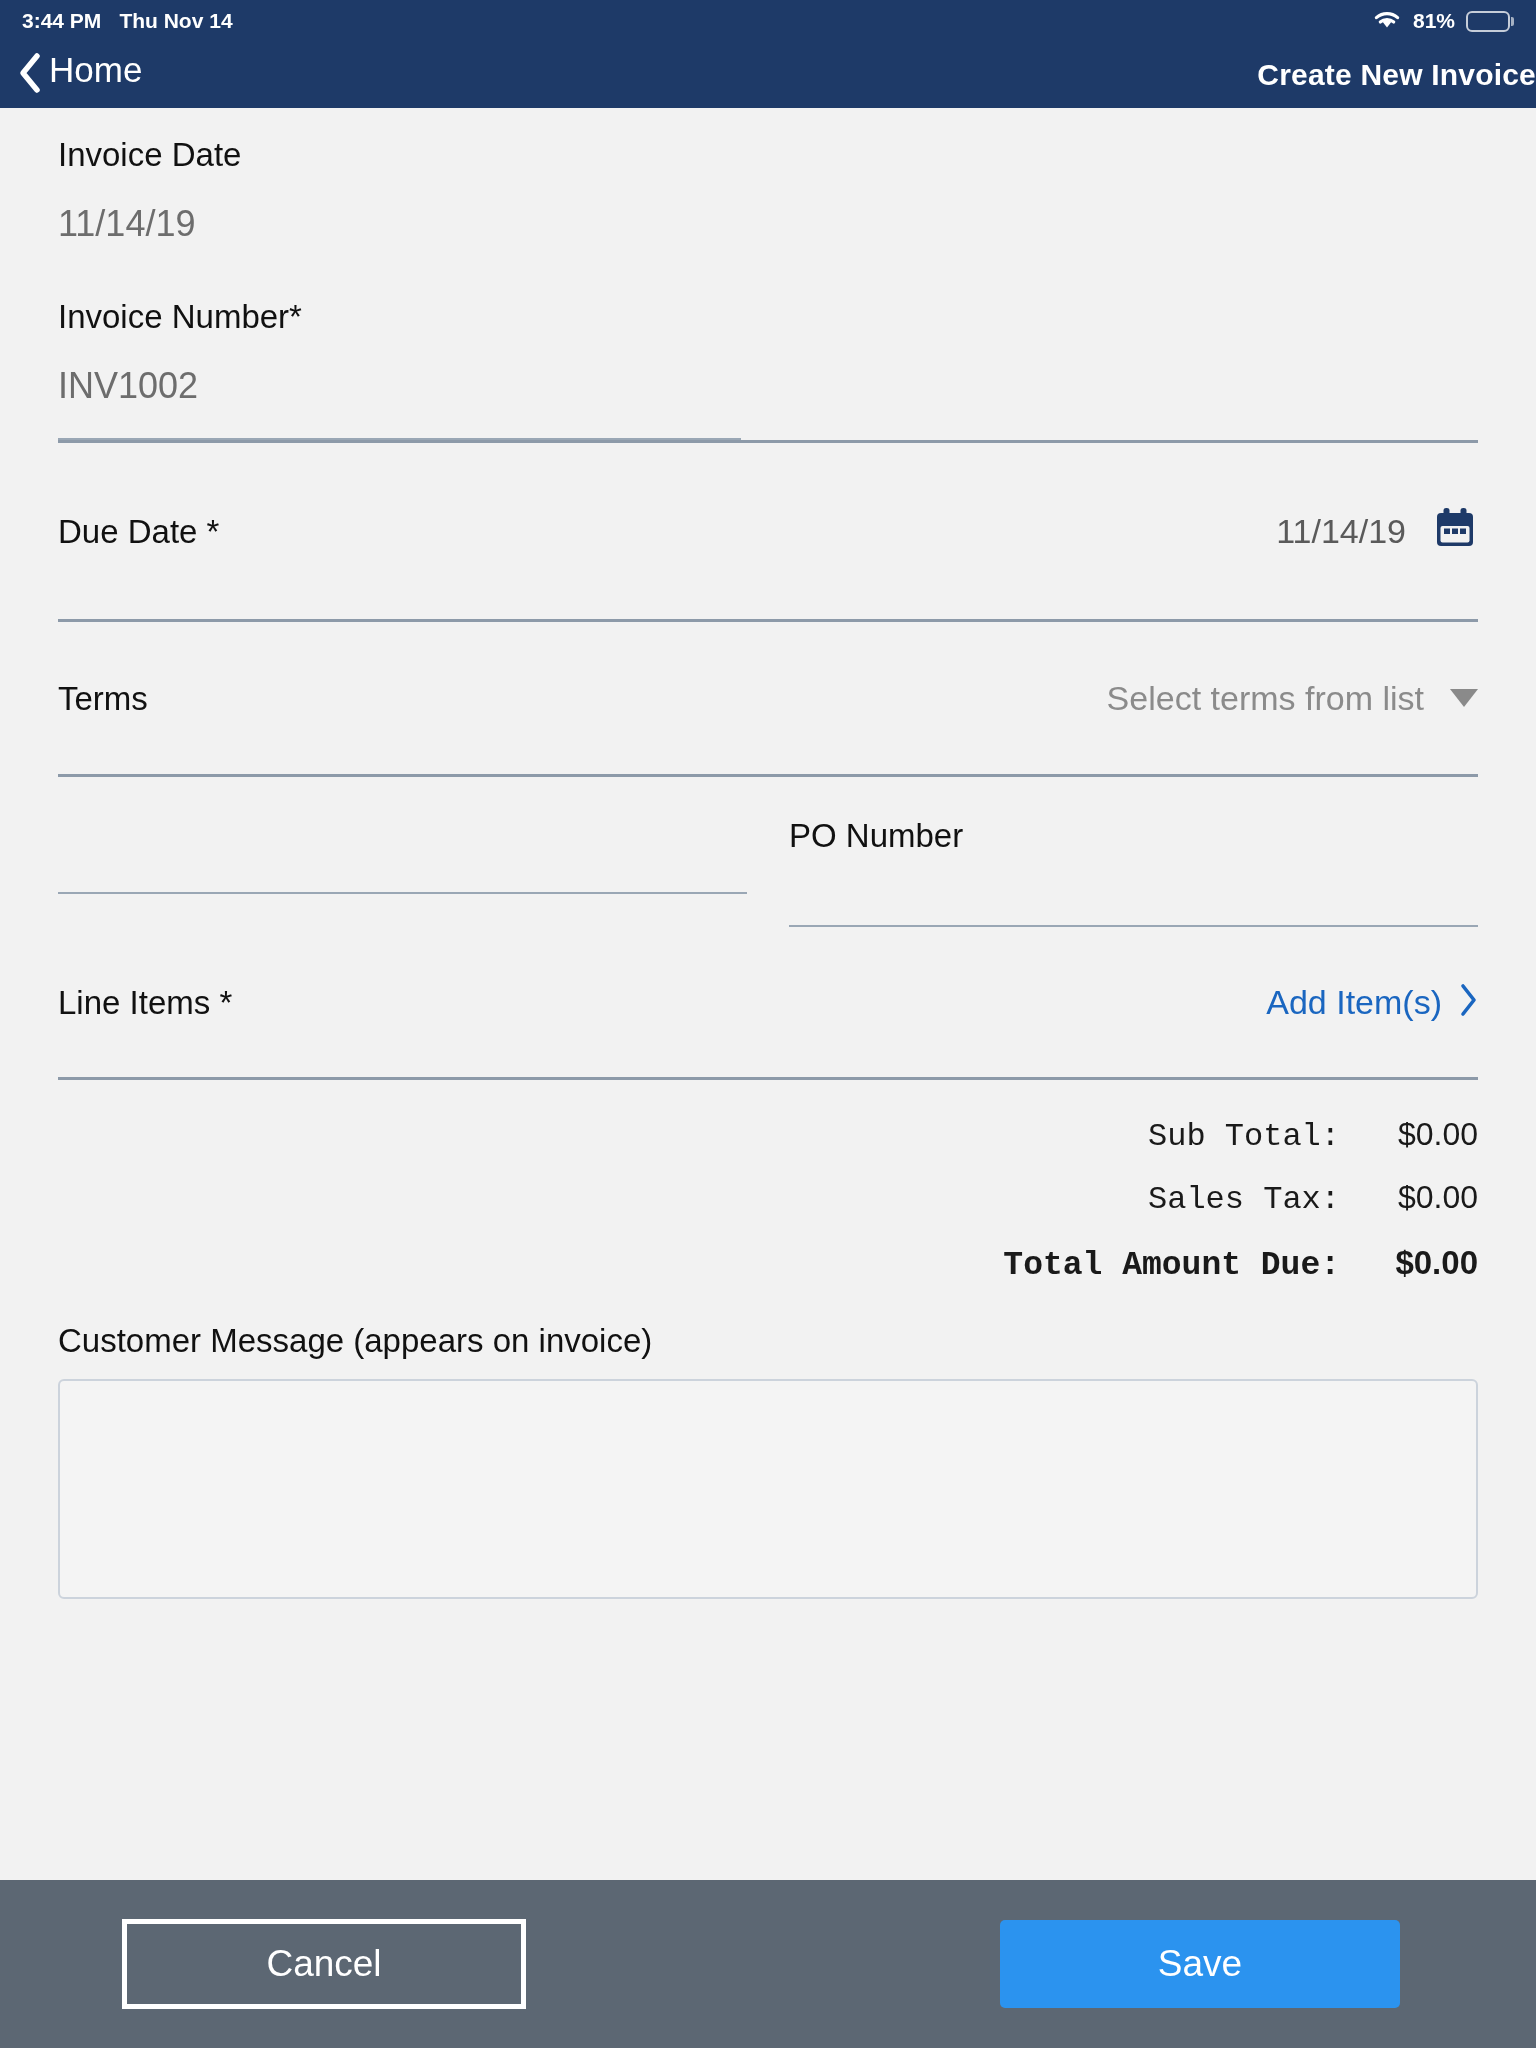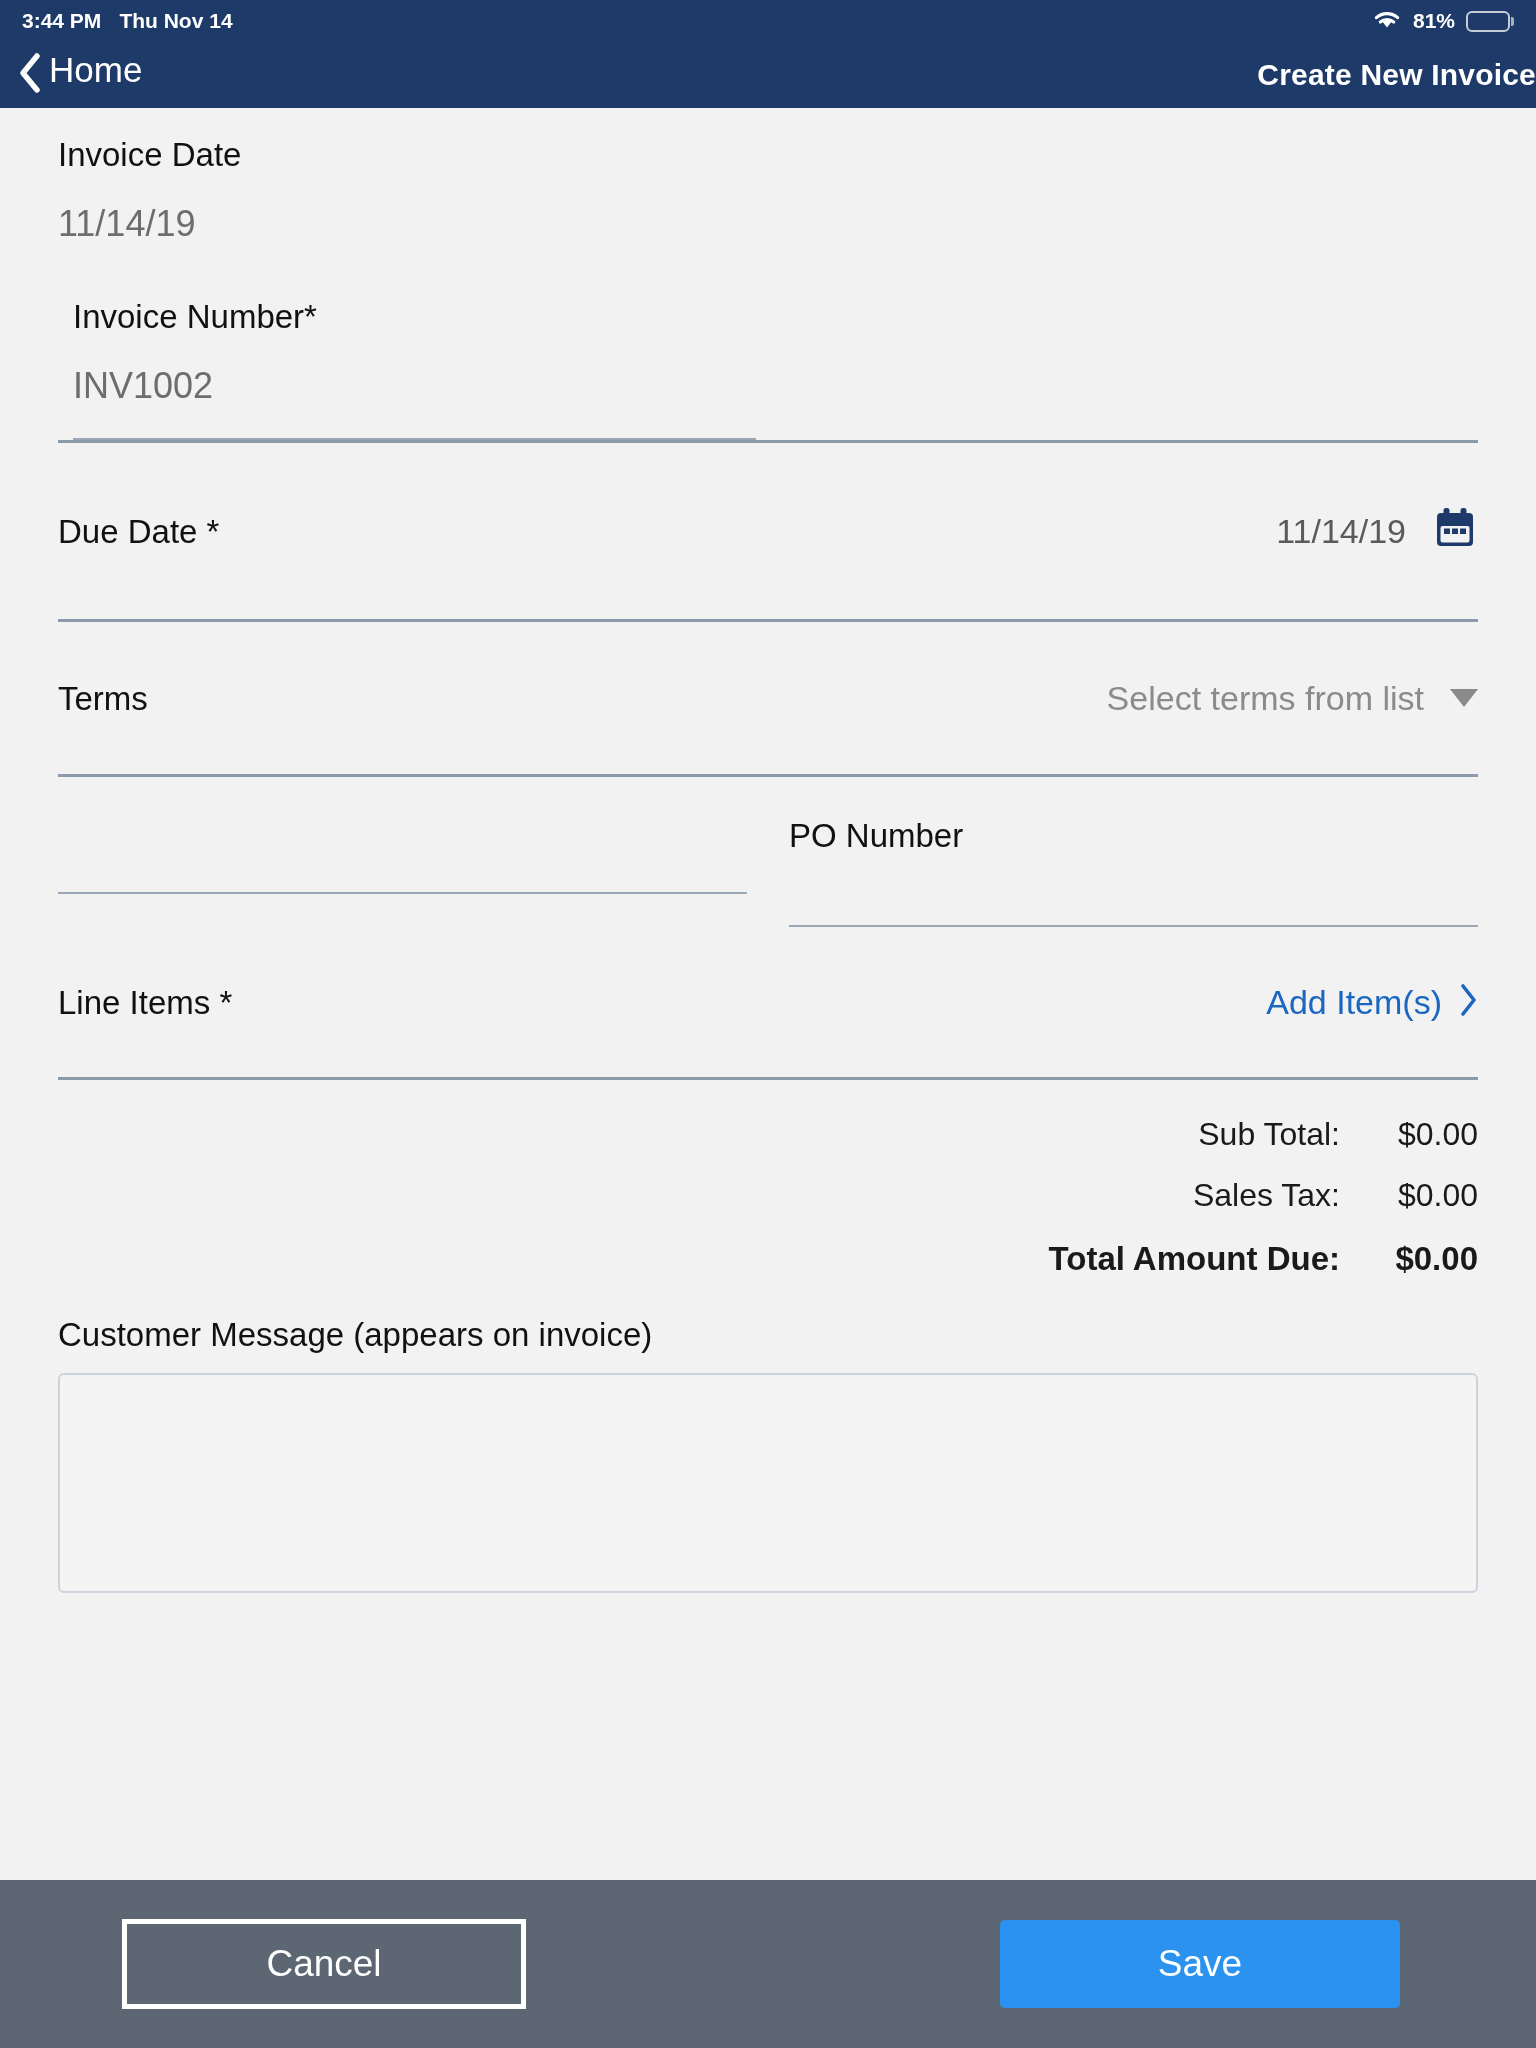--- a/index.html
+++ b/index.html
@@ -129,21 +129,20 @@
   .block-invoice-date {
     padding-top: 30px;
   }
   .block-invoice-date .field-value {
     margin-top: 35px;
   }
 
   
   .block-invoice-number {
     margin-top: 58px;
-    margin-left: 15px;
   }
   .block-invoice-number .field-value {
     margin-top: 35px;
   }
   .underline-half {
     width: 683px;
     height: 2px;
     background: #9aa7b5;
     margin-top: 34px;
   }
@@ -230,20 +229,21 @@
     display: flex;
     justify-content: flex-end;
     align-items: baseline;
     font-size: 32px;
     color: #1a1a1a;
     margin-top: 24px;
   }
   .total-line:first-child { margin-top: 14px; }
   .total-label {
     text-align: right;
+    font-family: Liberation Mono, monospace;
   }
   .total-amount {
     width: 138px;
     text-align: right;
   }
   .total-line.grand {
     font-weight: bold;
     font-size: 33px;
     margin-top: 26px;
   }

